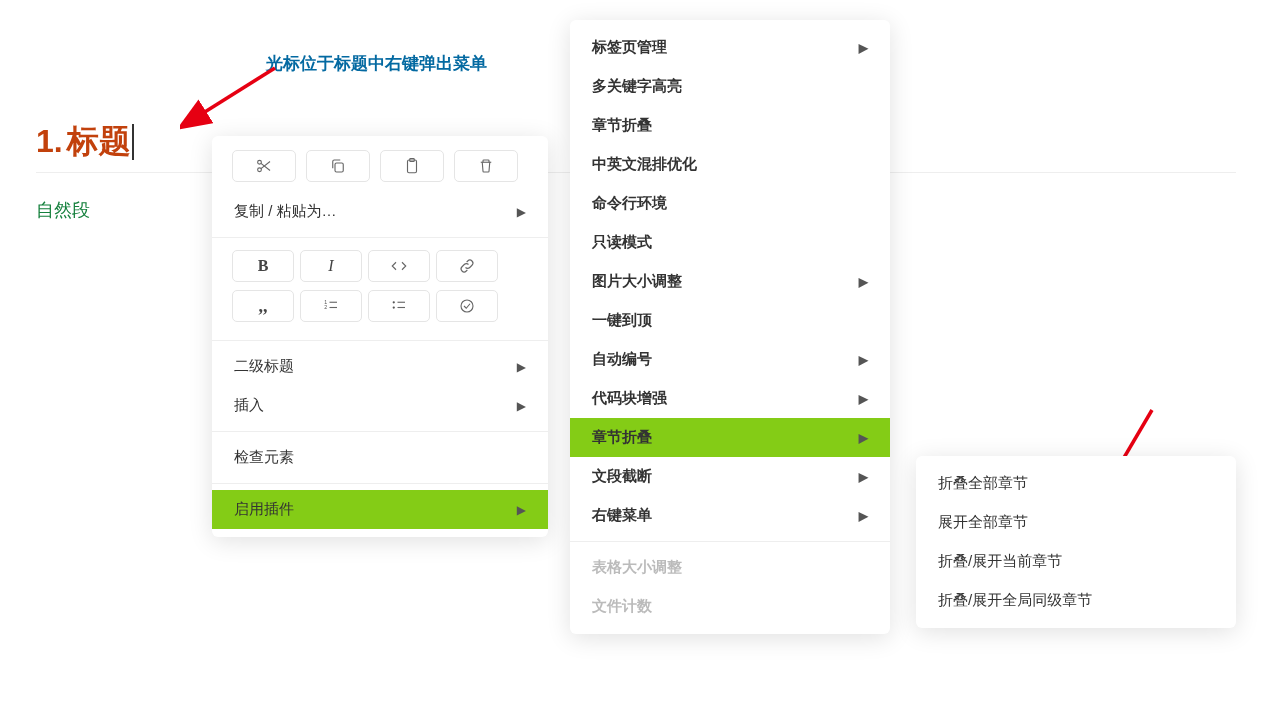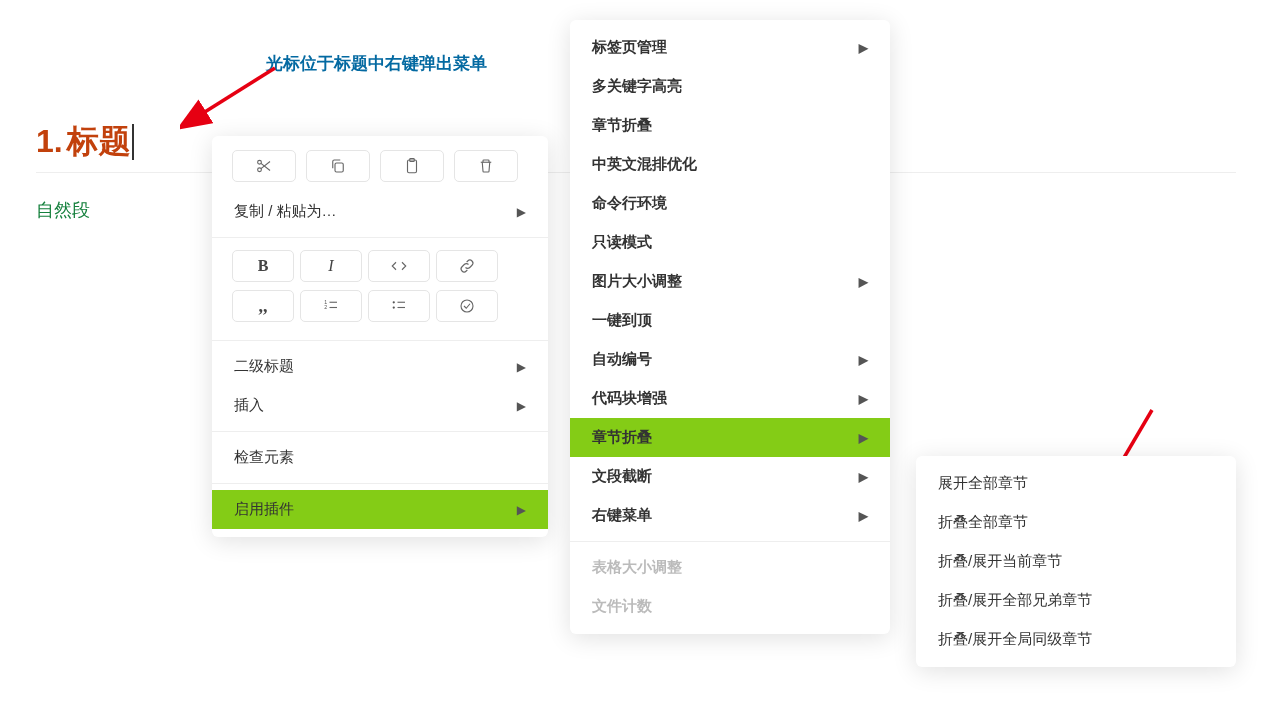--- a/index.html
+++ b/index.html
@@ -345,27 +345,24 @@
     <div class="menu-item disabled">
       <span>表格大小调整</span>
     </div>
     <div class="menu-item disabled">
       <span>文件计数</span>
     </div>
   </div>
 
 <div class="context-menu menu3" id="menu3-container">
     <div class="menu-item">
+      <span>折叠全部章节</span>
+    </div>
+    <div class="menu-item">
       <span>展开全部章节</span>
     </div>
     <div class="menu-item">
-      <span>折叠全部章节</span>
-    </div>
-    <div class="menu-item">
       <span>折叠/展开当前章节</span>
     </div>
     <div class="menu-item">
-      <span>折叠/展开全部兄弟章节</span>
-    </div>
-    <div class="menu-item">
       <span>折叠/展开全局同级章节</span>
     </div>
   </div>
 
 </body></html>

